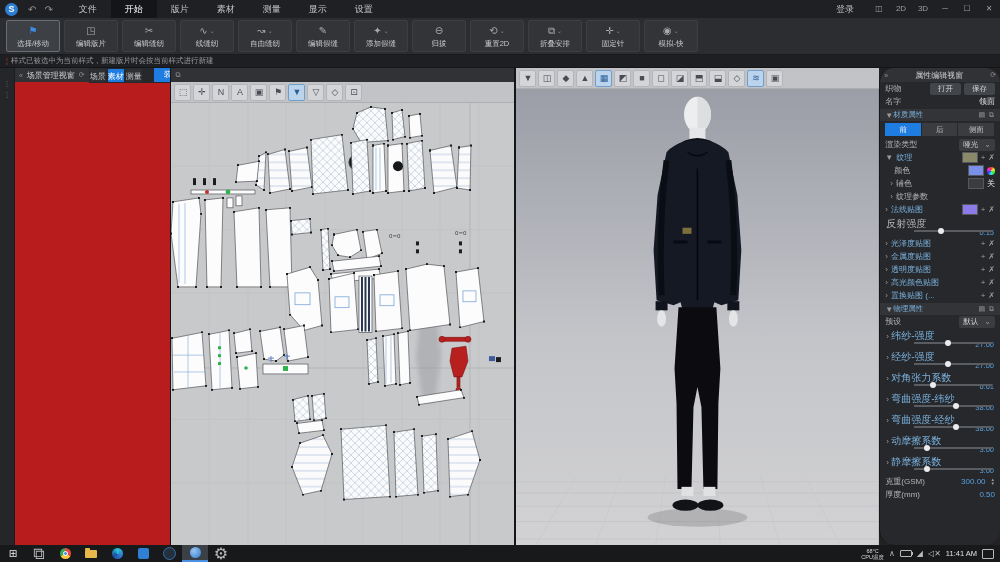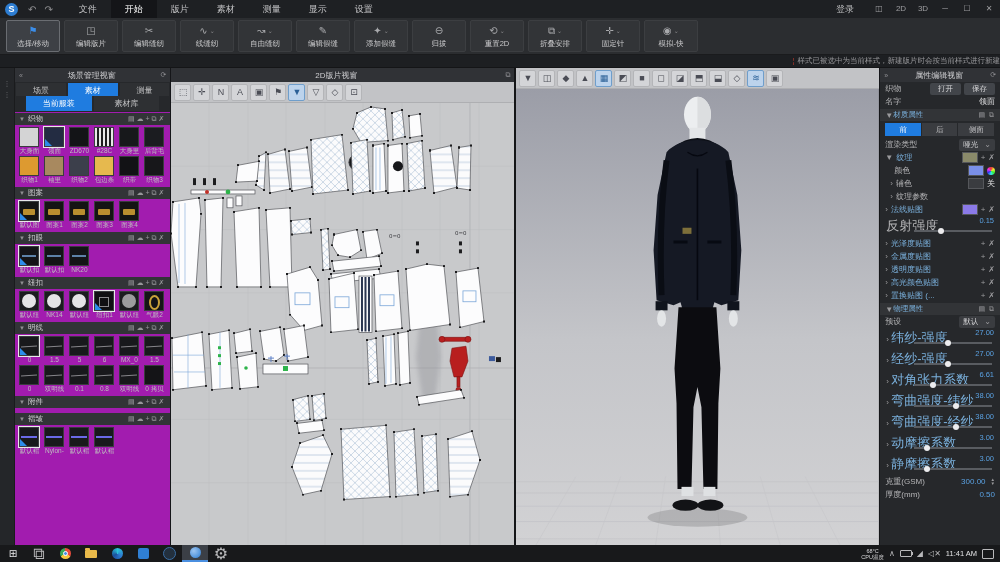--- a/index.html
+++ b/index.html
@@ -21,31 +21,31 @@
   .ribbon{height:34px;background:#2b2d30;display:flex;align-items:stretch;padding:1px 4px;flex:0 0 auto;border-bottom:1px solid #1a1b1d;}
   .rbtn{display:flex;flex-direction:column;align-items:center;justify-content:center;min-width:52px;margin:1px 2px;
     background:#323437;border:1px solid #3c3e41;border-radius:2px;color:#c4c4c6;}
   .rbtn.selected{background:#3d4045;border-color:#6a6d72;}
   .rbtn.selected .rglyph{color:#3b8de8;}
   .ric{display:flex;align-items:center;gap:2px;height:14px;}
   .rglyph{font-size:10px;color:#a8a9ac;line-height:12px;}
   .rdd{font-size:6px;color:#8a8a8d;}
   .rlab{font-size:7.5px;color:#c9c9cb;margin-top:1px;white-space:nowrap;}
   
-  .msgbar{height:12px;background:#1d1f22;color:#98989b;font-size:7.5px;line-height:12px;padding-left:6px;flex:0 0 auto;border-bottom:1px solid #141517;text-align:right;}
+  .msgbar{height:12px;background:#1d1f22;color:#98989b;font-size:7.5px;line-height:12px;padding-left:6px;flex:0 0 auto;border-bottom:1px solid #141517;}
   .msgbar .accent{color:#c0392b;margin-right:3px;}
   
   .main{flex:1;display:flex;min-height:0;}
   .leftstrip{width:14px;background:#242629;border-right:1px solid #1a1b1d;color:#7e7e81;font-size:7px;
     display:flex;flex-direction:column;align-items:center;padding-top:12px;gap:3px;}
   .panel-h{height:14px;background:#303236;display:flex;align-items:center;font-size:8px;color:#cfcfd2;flex:0 0 auto;}
   .panel-h .ttl{flex:1;text-align:center;}
   .panel-h .hico{color:#8f8f93;font-size:7px;padding:0 4px;}
   
-  .scenepanel{width:156px;background:#a21caf;display:flex;flex-direction:column;border-right:1px solid #151619;overflow:hidden;}
+  .scenepanel{width:156px;background:#b91c1c;display:flex;border-right:1px solid #151619;overflow:hidden;}
   .tabs{display:flex;height:15px;flex:0 0 auto;background:#26282b;}
   .tab{flex:1;text-align:center;font-size:8px;color:#c3c3c5;line-height:15px;background:#2e3033;margin:1px;}
   .tab.active{background:#1f7ce0;color:#fff;}
   .subtabs{display:flex;height:15px;flex:0 0 auto;background:#26282b;padding:0 10px;align-items:flex-end;}
   .scroll{flex:1;overflow:hidden;}
   .sec{height:12px;background:#323437;display:flex;align-items:center;font-size:7.5px;color:#cfcfd1;padding:0 4px;margin-top:1px;}
   .sec .chev{color:#8f8f92;font-size:6px;margin-right:3px;}
   .sec .name{flex:1;}
   .sec .tools{color:#97979a;font-size:7px;letter-spacing:2px;}
   .sw-grid{display:flex;flex-wrap:wrap;gap:1px 2px;padding:2px 3px;}
@@ -89,39 +89,39 @@
   .canvas2d{flex:1;background:#c8c9cb;display:block;width:100%;height:447px;}
   .canvas3d{flex:1;display:block;width:100%;height:447px;}
   .pc{fill:#fcfcfd;stroke:#54555a;stroke-width:.7;}
   .q{fill:url(#xh);stroke:#54555a;stroke-width:.7;}
   .st{fill:url(#stp);stroke:#54555a;stroke-width:.7;}
   .pc,.q,.st{marker-start:url(#dm);marker-mid:url(#dm);marker-end:url(#dm);}
   .pkt{fill:none;stroke:#7aa6d8;stroke-width:.8;}
   .iline{stroke:#7aa6d8;stroke-width:.6;fill:none;}
   .ann{font-size:5.5px;fill:#3a3a3e;font-family:"DejaVu Sans",sans-serif;}
   
-  .props{width:120px;background:#26282b;border-left:1px solid #151619;display:flex;flex-direction:column;overflow:hidden;font-size:8px;color:#b5b5b7;}
+  .props{width:120px;background:#26282b;border-left:1px solid #151619;display:flex;flex-direction:column;overflow:hidden;font-size:8px;color:#b5b5b7;border-radius:15px;}
   .prow{display:flex;align-items:center;min-height:13px;padding:0 5px;gap:3px;}
   .prow .lab{flex:1;white-space:nowrap;overflow:hidden;}
   .prow .lab.cyan{color:#7ab0dc;}
   .prow .val{color:#e0e0e2;}
   .prow .bval{color:#5aa0e0;}
   .pbtn{background:#42454a;border-radius:2px;color:#d8d8da;font-size:7.5px;padding:1px 8px;}
   .sec2{height:12px;background:#323437;display:flex;align-items:center;padding:0 5px;font-size:7.5px;color:#7ab0dc;margin-top:1px;}
   .sec2 .name{flex:1;}
   .sec2 .tools{color:#97979a;font-size:7px;letter-spacing:1px;}
   .stabs{display:flex;height:13px;margin:2px 5px;}
   .stab{flex:1;text-align:center;line-height:13px;font-size:7.5px;background:#3a3c40;color:#c3c3c5;margin-right:1px;}
   .stab.active{background:#1f7ce0;color:#fff;}
   .sel{background:#3a3c40;border-radius:2px;padding:1px 4px;color:#d2d2d4;font-size:7.5px;display:flex;gap:6px;align-items:center;}
   .csw{width:14px;height:9px;border:1px solid #55575b;}
   .micro{color:#9a9a9d;font-size:8px;}
   .pslider{position:relative;height:20px;padding:1px 6px 0 6px;}
-  .ps-label{font-size:13px;color:#7ab0dc;white-space:nowrap;}
-  .ps-val{position:absolute;right:6px;top:0;color:#5aa0e0;font-size:7.5px;}
+  .ps-label{font-size:10px;color:#7ab0dc;white-space:nowrap;}
+  .ps-val{position:absolute;right:6px;top:12px;color:#5aa0e0;font-size:7.5px;}
   .track{position:absolute;left:34px;right:8px;bottom:5px;height:2px;background:#595c61;}
   .knob{position:absolute;top:-2px;left:40%;width:6px;height:6px;border-radius:50%;background:#ececee;}
   .stepper{display:inline-flex;flex-direction:column;font-size:4.5px;color:#9a9a9d;line-height:4px;margin-left:2px;}
   
   .taskbar{height:17px;background:#18191b;display:flex;align-items:center;flex:0 0 auto;color:#c9c9cb;}
   .tk{width:26px;height:17px;display:flex;align-items:center;justify-content:center;}
   .tk.active-app{background:#3b3f46;border-bottom:2px solid #4a8fe0;box-sizing:border-box;}
   .circ{width:11px;height:11px;border-radius:50%;}
   .chrome{background:conic-gradient(#e84b3c 0 33%,#f7c73e 33% 66%,#3aa757 66% 100%);position:relative;}
   .chrome::after{content:'';position:absolute;inset:3px;border-radius:50%;background:#4a90e2;border:1px solid #fff;}
@@ -637,21 +637,20 @@
         </div>
       </div>
         </div>
 
       </div>
 
     </div>
 
     <div class="view2d">
       <div class="panel-h">
-        <span class="ttl">2D版片视窗</span>
         <span class="hico">⧉</span>
       </div>
       <div class="vtoolbar">
 
       <span class="tool">⬚</span>
           <span class="tool">✛</span>
           <span class="tool">N</span>
           <span class="tool">A</span>
           <span class="tool">▣</span>
           <span class="tool">⚑</span>

